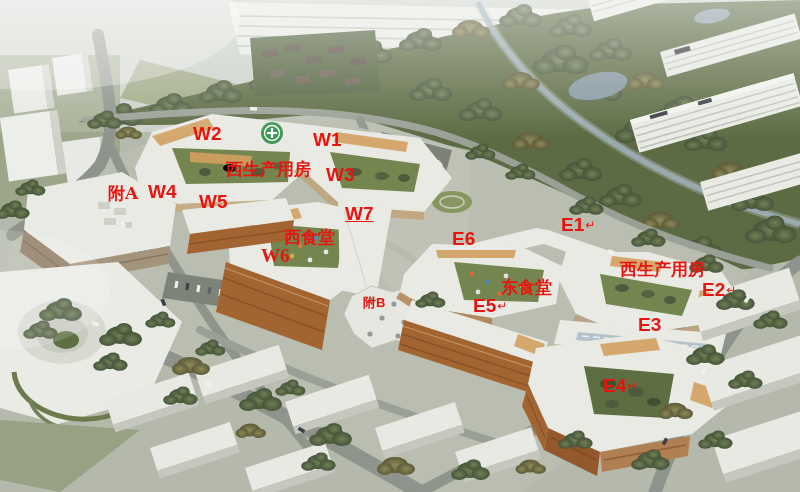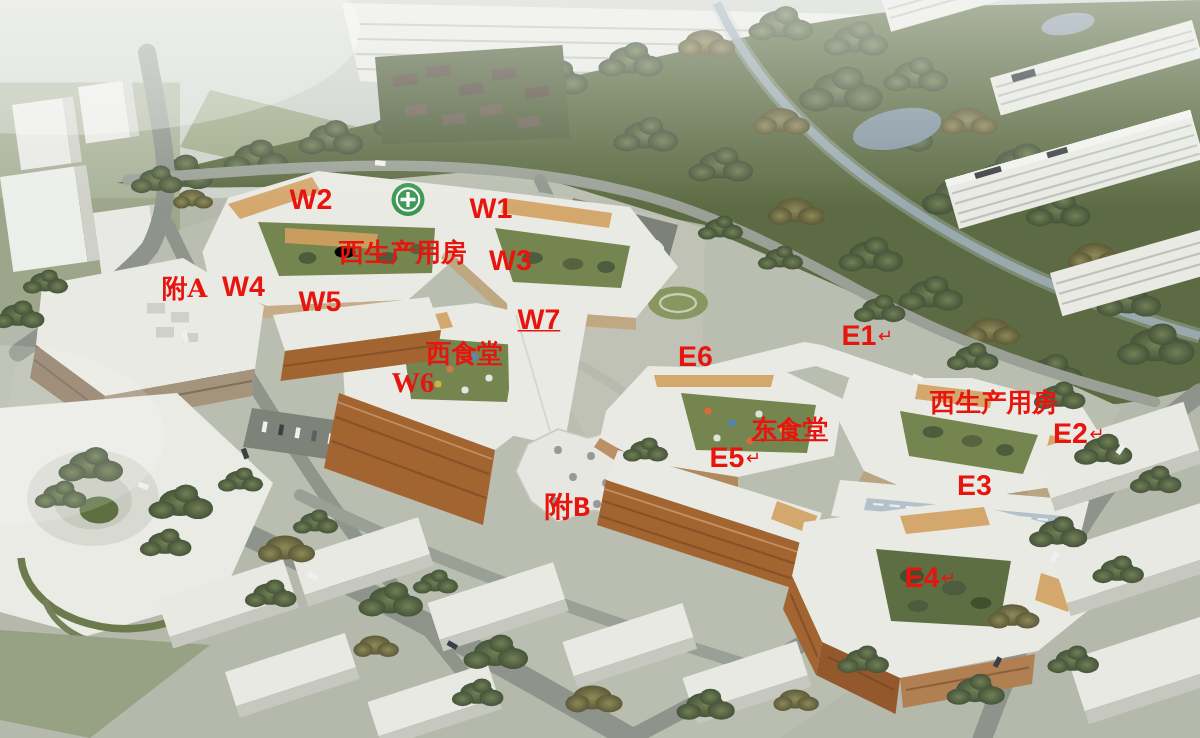--- a/index.html
+++ b/index.html
@@ -12,21 +12,21 @@
   .wr{fill:#e8e9e3}.ws{fill:#c6c8c0}
   .stripe{stroke:#6d3f1d;stroke-width:1.4;opacity:.5;fill:none}
   .fstripe{stroke:#5c4a38;stroke-width:1.2;opacity:.5;fill:none}
   .hline{stroke:#b9bdb6;stroke-width:1.4;fill:none;opacity:.9}
   .car{fill:#f0f1ec}.card{fill:#3a4045}
   
   #ann{position:absolute;left:0;top:0;width:800px;height:492px;pointer-events:none;}
   .ann{position:absolute;color:#e8140e;font-weight:bold;font-size:19px;line-height:1;
        font-family:"Liberation Sans",sans-serif;white-space:nowrap;}
   .ann.cjk{font-family:"DejaVu Serif","Liberation Serif",serif;font-size:17px;font-weight:600;}
-  .ann.cjk-small{font-family:Liberation Mono, monospace;font-size:19px;font-weight:bold;margin-top:34px;}
+  .ann.cjk-small{font-family:Liberation Sans, sans-serif;font-size:13px;font-weight:bold;}
   .arr{font-size:12px;font-weight:normal;vertical-align:2px;margin-left:1px;}
 </style>
 </head>
 <body>
 
 <div id="stage">
 <svg width="800" height="492" viewBox="0 0 800 492">
   <defs>
     <radialGradient id="tg">
           <stop offset="0" stop-color="#718055"></stop>
@@ -467,24 +467,24 @@
 <div id="ann">
       <span class="ann code" style="left: 193px; top: 124px; color: rgb(232, 20, 14);">W2</span>
       <span class="ann code" style="left: 313px; top: 130px; color: rgb(232, 20, 14);">W1</span>
       <span class="ann code" style="left: 148px; top: 158px; color: rgb(232, 20, 14); margin-top: 24px;">W4</span>
       <span class="ann cjk" style="left: 226px; top: 161px; color: rgb(232, 20, 14);">西生产用房</span>
       <span class="ann code" style="left: 326px; top: 165px; color: rgb(232, 20, 14);">W3</span>
       <span class="ann cjk" style="left: 60px; top: 185px; color: rgb(232, 20, 14); margin-left: 48px;">附A</span>
       <span class="ann code" style="left: 199px; top: 192px; color: rgb(232, 20, 14);">W5</span>
       <span class="ann code" style="left: 345px; top: 204px; color: rgb(232, 20, 14); text-decoration: underline;">W7</span>
       <span class="ann code" style="left: 561px; top: 215px; color: rgb(232, 20, 14);">E1<span class="arr">↵</span></span>
-      <span class="ann cjk" style="left: 284px; top: 229px; color: rgb(232, 20, 14); font-family: Liberation Mono, monospace;">西食堂</span>
+      <span class="ann cjk" style="left: 284px; top: 229px; color: rgb(232, 20, 14);">西食堂</span>
       <span class="ann code" style="left: 452px; top: 229px; color: rgb(232, 20, 14);">E6</span>
       <span class="ann code" style="left: 261px; top: 246px; color: rgb(232, 20, 14); font-family: Liberation Serif, serif;">W6</span>
       <span class="ann cjk" style="left: 620px; top: 261px; color: rgb(232, 20, 14);">西生产用房</span>
-      <span class="ann cjk" style="left: 501px; top: 279px; color: rgb(232, 20, 14); text-decoration: underline;">东食堂</span>
+      <span class="ann cjk" style="left: 501px; top: 279px; color: rgb(232, 20, 14);">东食堂</span>
       <span class="ann code" style="left: 702px; top: 280px; color: rgb(232, 20, 14);">E2<span class="arr">↵</span></span>
       <span class="ann cjk-small" style="left: 363px; top: 296px; color: rgb(232, 20, 14);">附B</span>
       <span class="ann code" style="left: 473px; top: 296px; color: rgb(232, 20, 14);">E5<span class="arr">↵</span></span>
       <span class="ann code" style="left: 638px; top: 315px; color: rgb(232, 20, 14);">E3</span>
       <span class="ann code" style="left: 603px; top: 376px; color: rgb(232, 20, 14);">E4<span class="arr">↵</span></span>
     </div>
 </div>
 
 </body></html>

